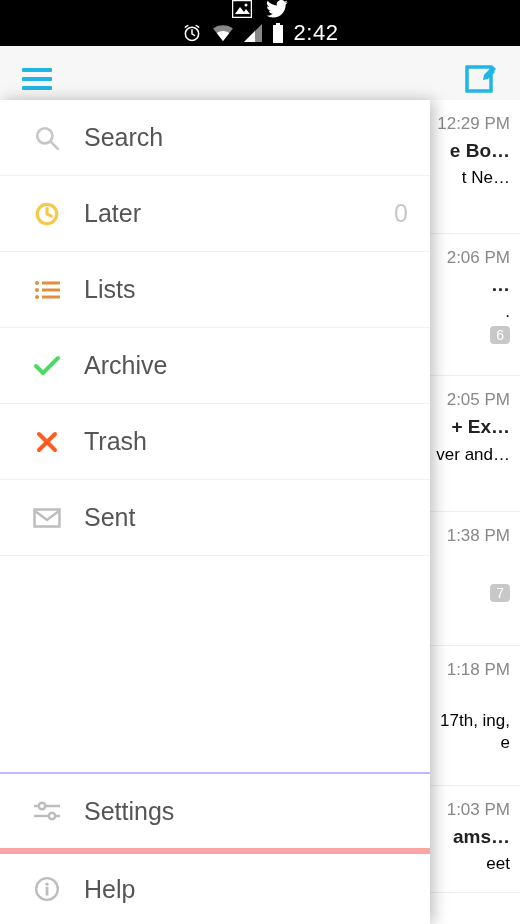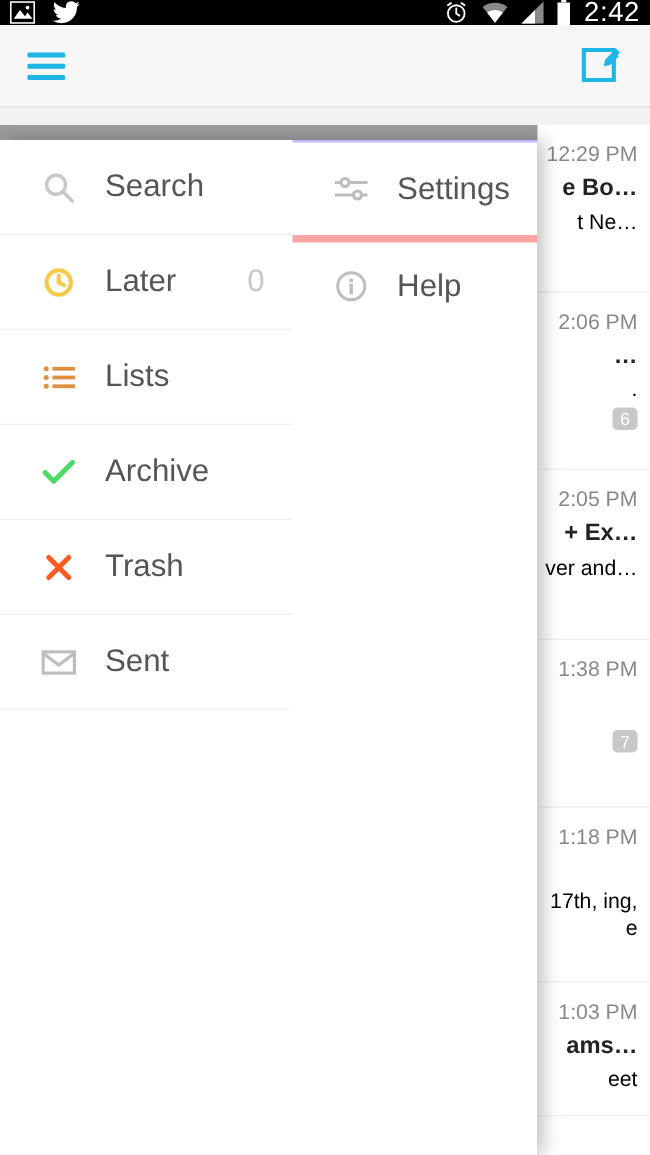--- a/index.html
+++ b/index.html
@@ -1,19 +1,19 @@
 <!DOCTYPE html>
 <html><head>
   <meta charset="utf-8">
   <style>
     * { margin: 0; padding: 0; box-sizing: border-box; -webkit-font-smoothing: antialiased; }
     body { font-family: -apple-system, "Helvetica Neue", Arial, sans-serif; width: 520px; height: 924px; overflow: hidden; background: #f2f2f2; position: relative; }
 
     
-    .status-bar { height: 20px; background: #000; display: flex; align-items: center; justify-content: space-between; padding: 0 8px; color: #fff; }
+    .status-bar { height: 46px; background: #000; display: flex; align-items: center; justify-content: space-between; padding: 0 8px; color: #fff; flex-direction: column; }
     .status-left { display: flex; align-items: center; gap: 14px; }
     .status-right { display: flex; align-items: center; gap: 10px; }
     .sb-icon { display: inline-flex; align-items: center; justify-content: center; }
     .status-time { font-size: 22px; font-weight: 400; letter-spacing: 0.5px; }
 
     
     .toolbar { height: 66px; background: #f7f7f7; display: flex; align-items: center; justify-content: space-between; padding: 0 22px; border-bottom: 1px solid #ddd; }
     .hamburger { display: flex; flex-direction: column; gap: 5px; cursor: pointer; }
     .hamburger span { display: block; width: 30px; height: 4px; background: #1fb5e7; border-radius: 1px; }
     .compose { cursor: pointer; }
@@ -22,21 +22,21 @@
     .backdrop { position: absolute; top: 100px; left: 0; right: 0; bottom: 0; background: rgba(0,0,0,0.35); }
     .email-strip { position: absolute; top: 0; right: 0; width: 90px; bottom: 0; background: #fff; }
     .email-item { border-bottom: 1px solid #eee; padding: 14px 10px 18px 4px; text-align: right; }
     .email-time { color: #888; font-size: 17px; margin-bottom: 6px; white-space: nowrap; }
     .email-title { color: #222; font-size: 19px; font-weight: 700; margin-bottom: 6px; white-space: nowrap; overflow: hidden; text-overflow: clip; }
     .email-sub { color: #000000; font-size: 17px; white-space: nowrap; overflow: hidden; }
     .email-badge { display: inline-block; background: #c8c8c8; color: #fff; font-size: 14px; border-radius: 4px; padding: 1px 6px; margin-top: 4px; }
     .backdrop, .email-strip, .email-item, .email-time, .email-title, .email-sub { pointer-events: none; }
 
     
-    .sidebar { position: absolute; top: 100px; left: 0; width: 430px; bottom: 0; background: #fff; box-shadow: 4px 0 14px rgba(0,0,0,0.25); display: flex; flex-direction: row; margin-top: 12px; }
+    .sidebar { position: absolute; top: 100px; left: 0; width: 430px; bottom: 0; background: #fff; box-shadow: 4px 0 14px rgba(0,0,0,0.25); display: flex; flex-direction: column; }
     .menu-list { flex: 1; }
     .menu-item { height: 76px; display: flex; align-items: center; padding: 0 22px 0 32px; border-bottom: 1px solid #f0f0f0; cursor: pointer; position: relative; }
     .menu-icon { width: 30px; display: inline-flex; align-items: center; justify-content: center; margin-right: 22px; }
     .menu-label { font-size: 25px; color: #555; font-weight: 400; flex: 1; }
     .menu-count { font-size: 25px; color: #c7c7c7; font-weight: 300; }
     .sidebar-bottom { }
     .sidebar-bottom .menu-item { border-top: 2px solid #c4b5fd; border-bottom: none; }
 
     
   </style>

